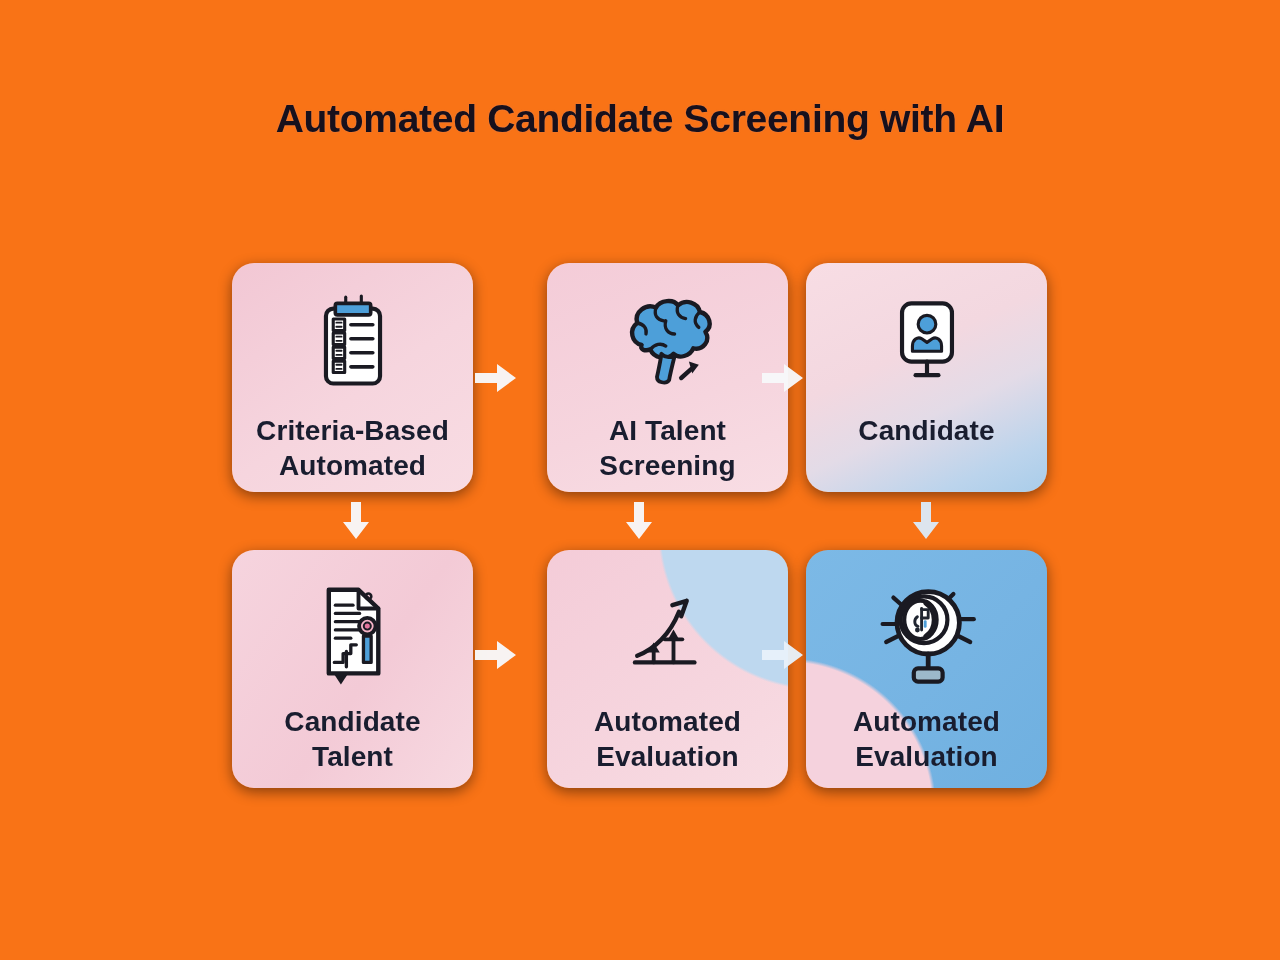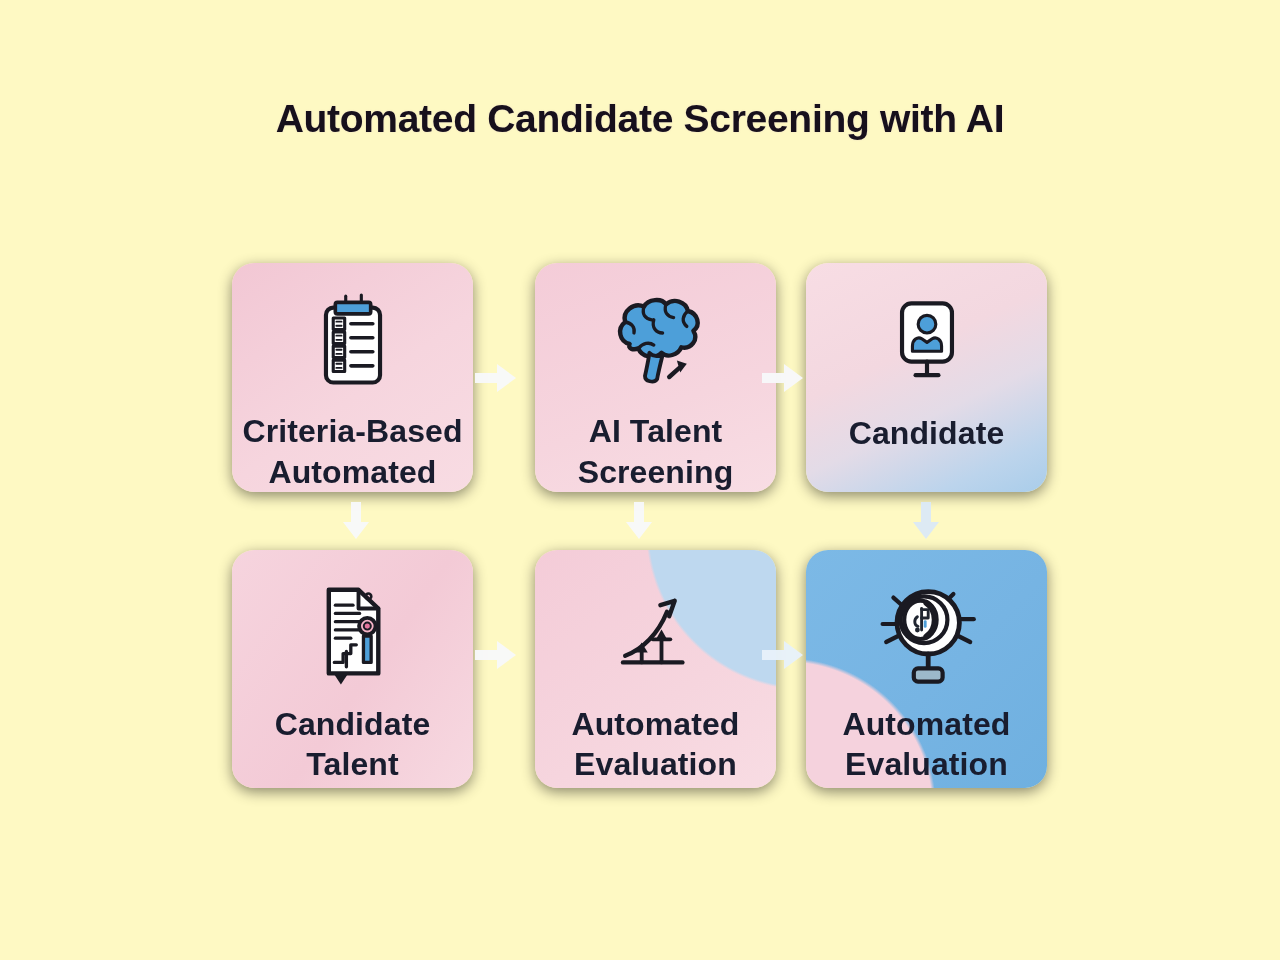--- a/index.html
+++ b/index.html
@@ -1,50 +1,50 @@
 <!DOCTYPE html>
 <html><head>
 <meta charset="utf-8">
 <style>
   html,body{margin:0;padding:0;background:#000;}
   .canvas{
-    position:relative;width:1280px;height:960px;background:#fef9c3;overflow:hidden;
+    position:relative;width:1280px;height:960px;background:#f97316;overflow:hidden;
     font-family:"Liberation Sans","DejaVu Sans",sans-serif;
   }
   .title{
     position:absolute;left:0;right:0;top:97px;margin:0;text-align:center;
     font-size:39px;font-weight:800;letter-spacing:-0.3px;color:#17101c;
     text-shadow:0 0 2px rgba(190,150,200,0.30), 0 0 1px rgba(255,255,255,0.10);
   }
   .card{
     position:absolute;width:241px;border-radius:22px;
     display:flex;flex-direction:column;align-items:center;
     box-shadow:0 4px 14px rgba(0,0,0,0.45);
   }
   .row1{top:263px;height:229px;}
   .row2{top:550px;height:238px;}
-  .col1{left:232px;} .col2{left:535px;} .col3{left:806px;}
+  .col1{left:232px;} .col2{left:547px;} .col3{left:806px;}
   .bg-pink-a{background:linear-gradient(145deg,#f2c7d4 0%,#f6d5de 55%,#f8dce3 100%);}
   .bg-pink-b{background:linear-gradient(160deg,#f4ccd8 0%,#f6d5de 60%,#f8dde4 100%);}
   .bg-pink-blue{background:linear-gradient(155deg,#f8dde4 0%,#f3d8e0 40%,#e3dbe7 62%,#bcd4ec 85%,#a9cdea 100%);}
   .bg-pink-c{background:linear-gradient(125deg,#f6d4de 0%,#f3cad6 55%,#f7d9e1 100%);}
   .bg-pink-bluecorner{
     background:
       radial-gradient(circle 160px at calc(100% + 30px) -20px,#bed8ef 0 157px,rgba(190,216,239,0) 160px),
       linear-gradient(145deg,#f4ccd8 0%,#f6d5de 60%,#f8dce3 100%);
   }
   .bg-blue-pinkcorner{
     background:
       radial-gradient(circle 150px at -20px calc(100% + 20px),#f5d2dd 0 146px,rgba(245,210,221,0) 150px),
       linear-gradient(135deg,#7cb9e6 0%,#76b4e3 55%,#6fb0e0 100%);
   }
   .icon-wrap{margin-top:24px;height:116px;display:flex;align-items:center;justify-content:center;}
   .row2 .icon-wrap{margin-top:28px;}
   .label{
-    margin-top:10px;text-align:center;font-size:32px;font-weight:800;
+    margin-top:10px;text-align:center;font-size:28px;font-weight:800;
     line-height:1.26;color:#191d2f;letter-spacing:0.1px;
   }
   .label span{display:block;}
   .arrow{position:absolute;filter:blur(0.6px);opacity:0.96;}
   .arrow svg{display:block;}
 </style>
 </head>
 <body>
 
 <div class="canvas">

